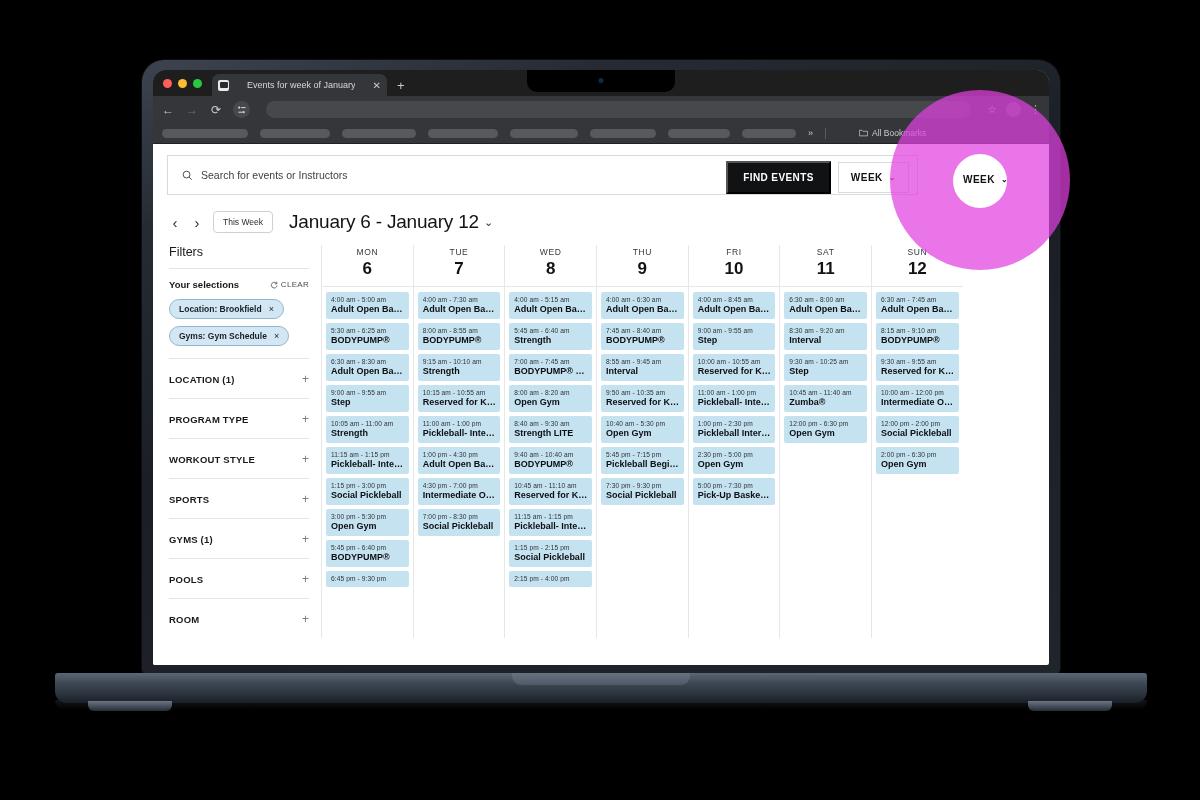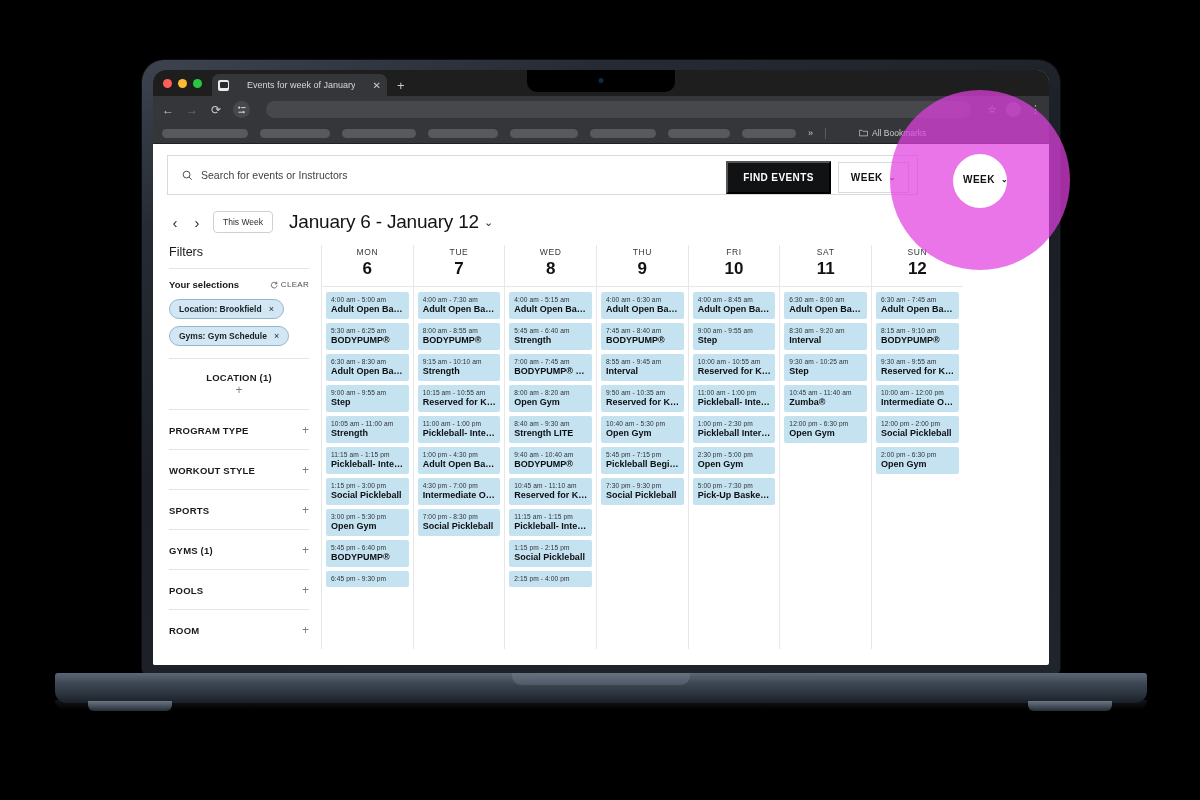--- a/index.html
+++ b/index.html
@@ -132,21 +132,21 @@
   .chip {
     display:inline-flex; align-items:center; gap:7px;
     background:#d2e7f3; border:1px solid #8fb9cf; border-radius:12px;
     font-size:8.5px; font-weight:700; color:#1a2024; padding:4px 9px; margin-bottom:6px;
   }
   .chip-x { font-size:9px; font-weight:400; }
   .facet {
     display:flex; align-items:center; justify-content:space-between;
     border-top:1px solid #e3e4e6; padding: 13px 0 12px 0;
   }
-  .facet:first-of-type { margin-top:6px;flex-direction:column; }
+  .facet:first-of-type { margin-top:6px; }
   .facet-l { font-size:9.5px; font-weight:700; color:#17191c; letter-spacing:.2px;}
   .facet-p { font-size:12px; color:#7b7e83; }
 
   
   .cal { flex:1; display:flex; border-left:1px solid #e6e7e9; }
   .daycol { flex:1; min-width:0; border-right:1px solid #e6e7e9; }
   .daycol:last-child { border-right:none; }
   .dayhead { text-align:center; padding: 2px 0 7px 0; border-bottom:1px solid #e6e7e9; }
   .dow { font-size:8.5px; color:#34373b; letter-spacing:.6px;}
   .dnum { font-size:17px; font-weight:700; color:#101214; margin-top:2px;}

